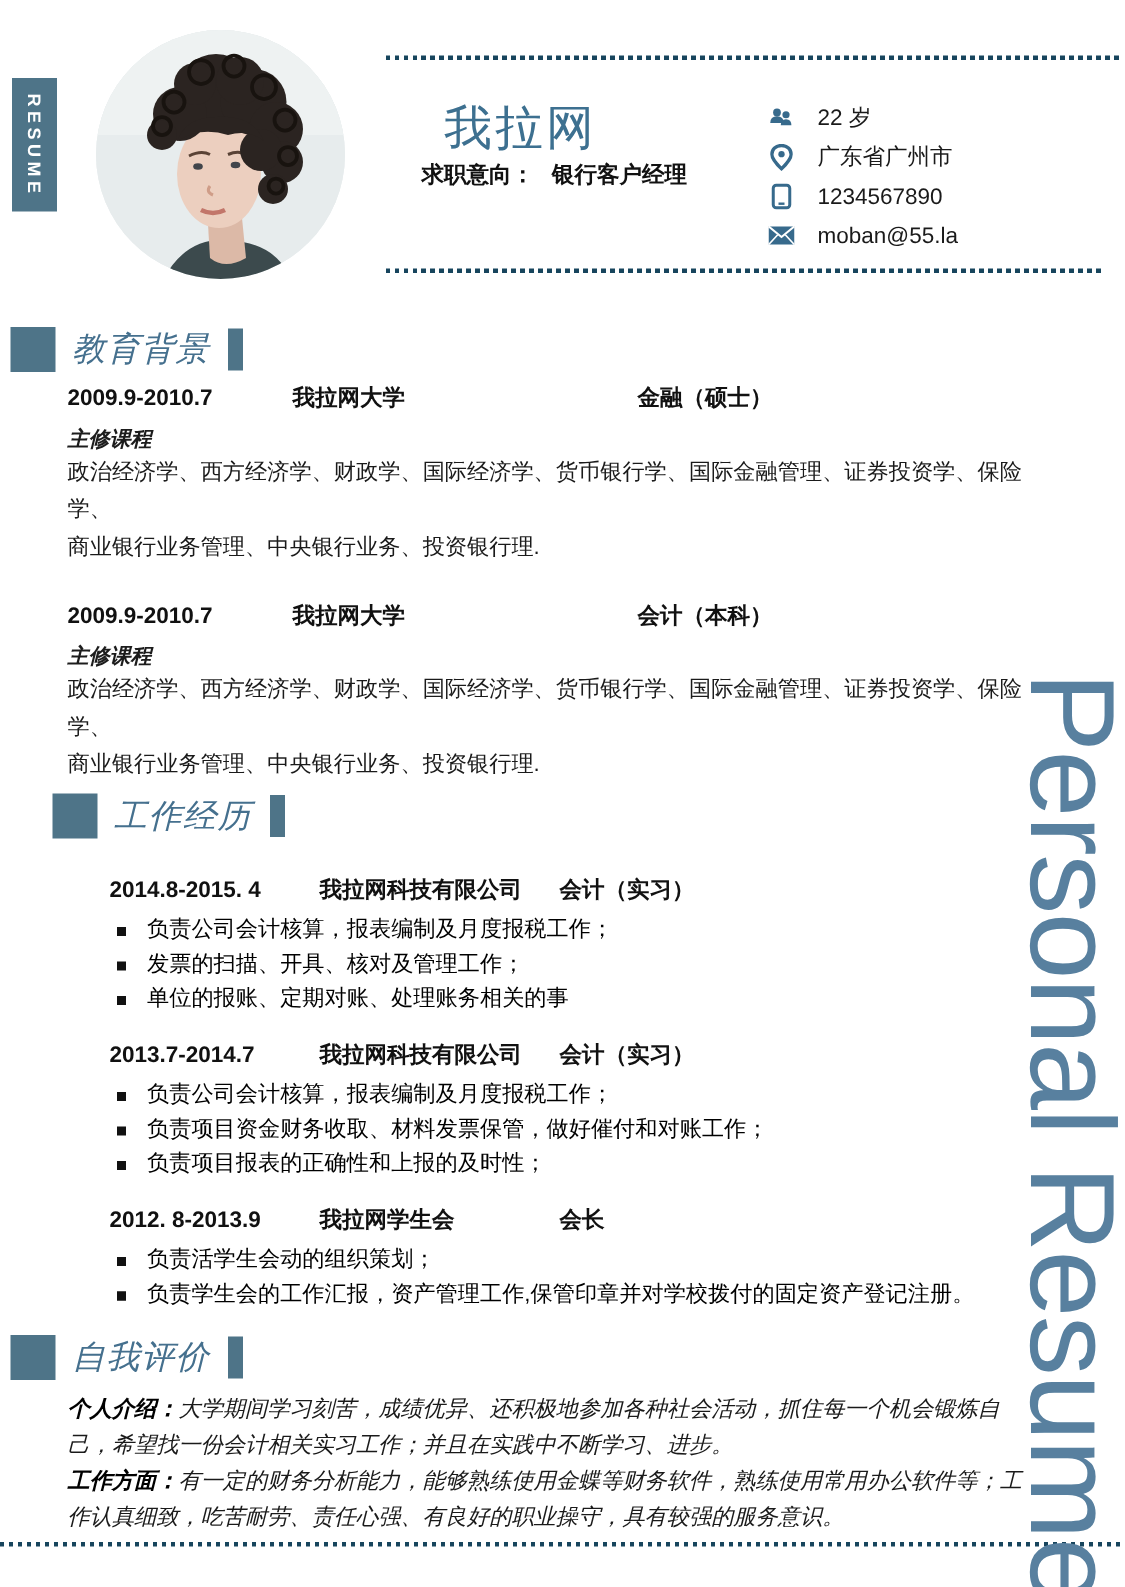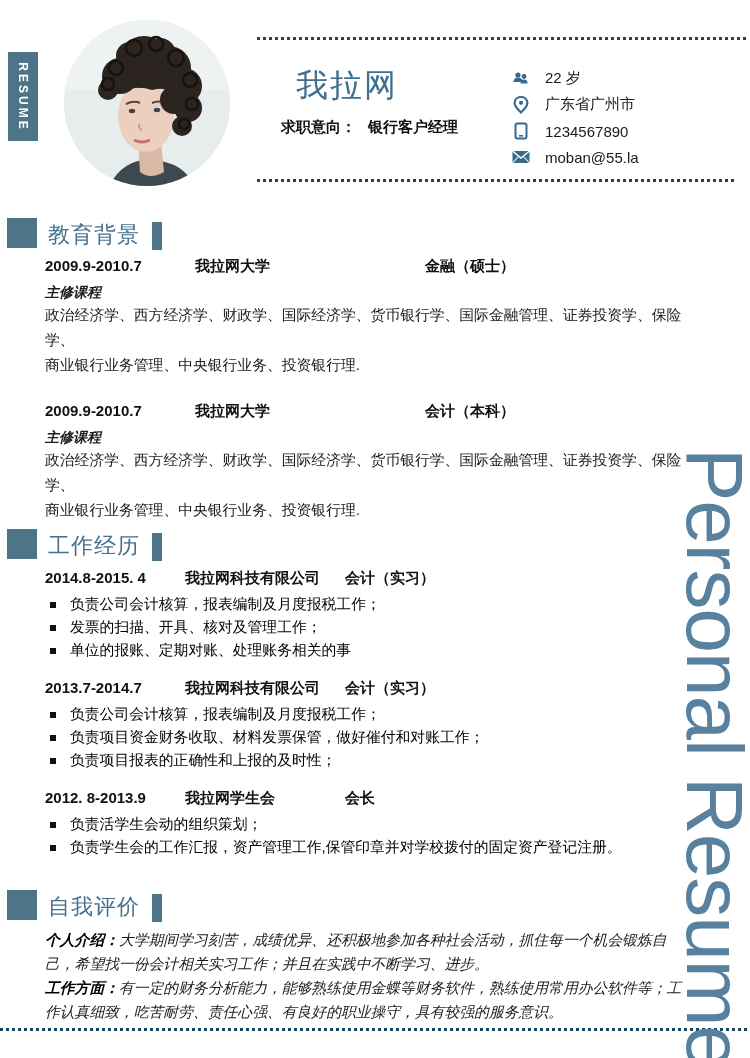--- a/index.html
+++ b/index.html
@@ -42,40 +42,40 @@
     background-image:repeating-linear-gradient(90deg,var(--dots) 0 3px,transparent 3px 6px);
   }
   .dots-top{left:257px;top:37px;width:491px;}
   .dots-mid{left:257px;top:179px;width:478px;}
   .dots-bottom{left:0;top:1028px;width:748px;}
   .name{
     position:absolute;left:280px;top:64px;
     font-size:32px;color:var(--title);letter-spacing:2px;margin-left:16px;
   }
   .intent{
-    position:absolute;left:281px;top:118px;
+    position:absolute;left:281px;top:107px;
     font-size:15px;font-weight:bold;color:#111;
   }
   .intent .intent-value{margin-left:12px;}
   .contact{
     position:absolute;left:512px;top:62px;width:230px;
   }
   .contact-row{
     display:flex;align-items:flex-end;height:26px;
   }
   .contact-row .cicon{width:18px;height:18px;flex:0 0 18px;display:flex;align-items:center;justify-content:center;}
   .contact-row .cval{margin-left:15px;font-size:15px;color:#1a1a1a;}
   
   .section{position:absolute;left:0;width:700px;}
   .sec-edu{top:216px;}
-  .sec-work{top:527px;}
+  .sec-work{top:527px;padding-left:28px;}
   .sec-eval{top:888px;}
   .sec-header{
     position:relative;height:34px;padding-left:48px;
-    display:flex;align-items:flex-end;
+    display:flex;align-items:center;font-style:italic;
   }
   .sec-square{
     position:absolute;left:7px;top:2px;width:30px;height:30px;
     background:var(--accent);
   }
   .sec-title{
     font-size:22px;color:#45708e;letter-spacing:1px;
   }
   .sec-bar{
     display:inline-block;width:10px;height:28px;margin-left:12px;
@@ -87,21 +87,21 @@
     line-height:22px;
   }
   .entry-heading .period{flex:0 0 150px;}
   .entry-heading .org{flex:0 0 230px;}
   .work .entry-heading .period{flex:0 0 140px;}
   .work .entry-heading .org{flex:0 0 160px;}
   .edu-entry{margin-top:5px;}
   .edu-entry + .edu-entry{margin-top:22px;}
   .courses-label{font-size:14px;font-weight:bold;margin-top:4px;line-height:22px;font-style:italic;}
   .courses{font-size:14.8px;line-height:25px;width:638px;color:#1a1a1a;}
-  .work-entry{margin-top:6px;}
+  .work-entry{margin-top:22px;}
   .work-entry + .work-entry{margin-top:16px;}
   .bullets{list-style:none;margin-top:5px;width:650px;}
   .bullets li{
     position:relative;padding-left:25px;
     font-size:14.8px;line-height:21px;margin-bottom:2px;color:#000000;
   }
   .bullets li .bullet-marker{
     position:absolute;left:5px;top:8px;width:6px;height:6px;background:#111;
   }
   .eval-paras{padding-left:45px;margin-top:6px;width:683px;font-style:italic;}

